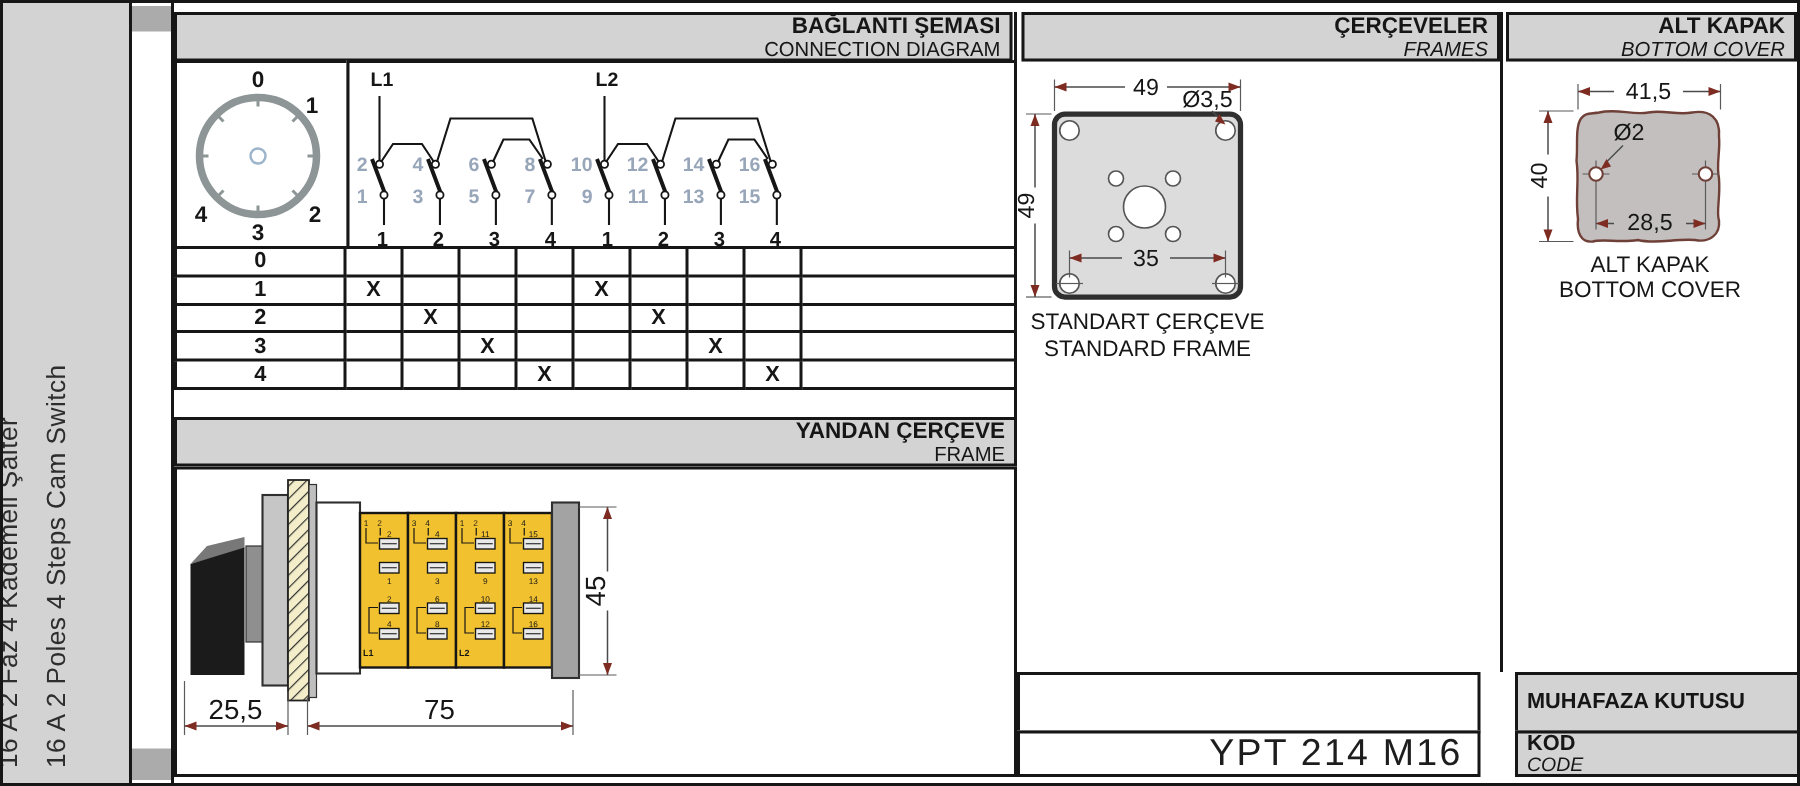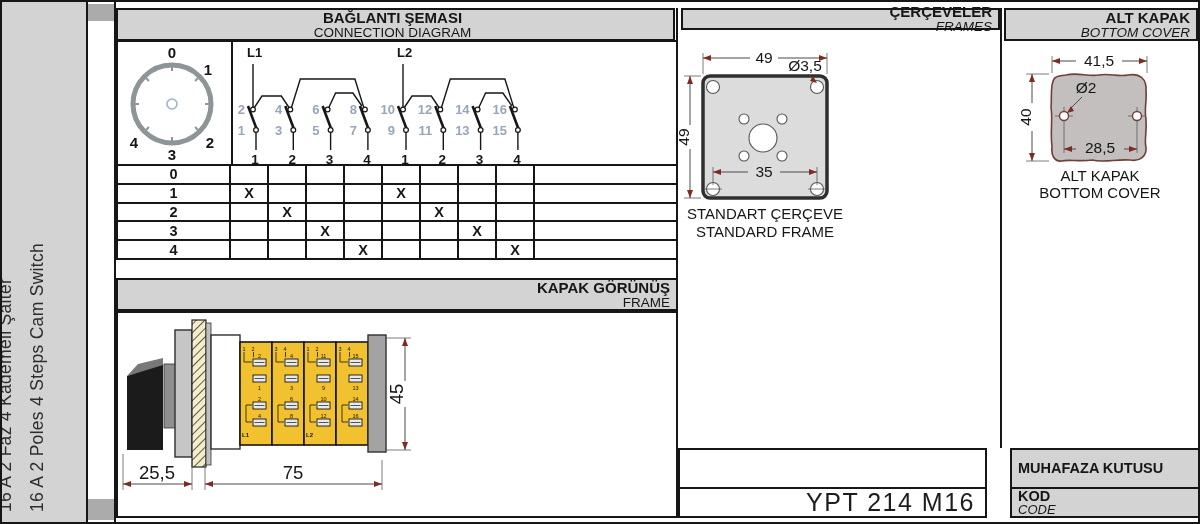--- a/index.html
+++ b/index.html
@@ -16,22 +16,22 @@
   #spine{left:88px;top:2px;bottom:2px;width:26px;background:#fff;border-right:2px solid #161616;}
   .sq{position:absolute;left:0;width:26px;background:#ababab;}
   .sqt{top:2px;height:17px;} .sqb{bottom:2px;height:21px;}
   
   .bar{position:absolute;background:#d3d3d3;border:2px solid #161616;box-sizing:border-box;
        display:flex;flex-direction:column;justify-content:center;align-items:flex-end;
        padding-right:6px;line-height:15px;}
   .bar .tr{font-weight:bold;font-size:15px;}
   .bar .en{font-size:13.5px;}
   .it{font-style:italic;}
-  #hdr-conn{left:116px;top:8px;width:559px;height:33px;align-items:center;}
-  #hdr-frames{left:681px;top:8px;width:319px;height:22px;}
+  #hdr-conn{left:116px;top:8px;width:559px;height:33px;}
+  #hdr-frames{left:681px;top:8px;width:319px;height:33px;}
   #hdr-cover{left:1004px;top:8px;width:194px;height:33px;}
   #hdr-side{left:116px;top:278px;width:562px;height:33px;}
   .vline{position:absolute;width:2px;background:#161616;}
   #vl1{left:676px;top:8px;height:510px;}
   #vl2{left:1000px;top:8px;height:440px;}
   
   .cellbox{position:absolute;border:2px solid #161616;box-sizing:border-box;background:#fff;}
   #dial-cell{left:116px;top:40px;width:117px;height:126px;}
   #diagram-cell{left:231px;top:40px;width:447px;height:126px;}
   
@@ -269,21 +269,21 @@
           <td></td>
           <td></td>
           <td>X</td>
           <td></td>
         </tr>
       </tbody>
   </table>
 </div>
 
 <div id="hdr-side" class="bar">
-  <span class="tr">KAPAK GÖRÜNÜŞ</span>
+  <span class="tr">YANDAN ÇERÇEVE</span>
   <span class="en">FRAME</span>
 </div>
 
 <div id="side-box" class="cellbox">
   <svg width="558" height="203" viewBox="0 0 558 203">
     <defs>
       <pattern id="hatch" width="6" height="6" patternUnits="userSpaceOnUse" patternTransform="rotate(45)">
         <rect width="6" height="6" fill="#f3eec9"></rect>
         <line x1="0" y1="0" x2="0" y2="6" stroke="#333" stroke-width="1.6"></line>
       </pattern>

